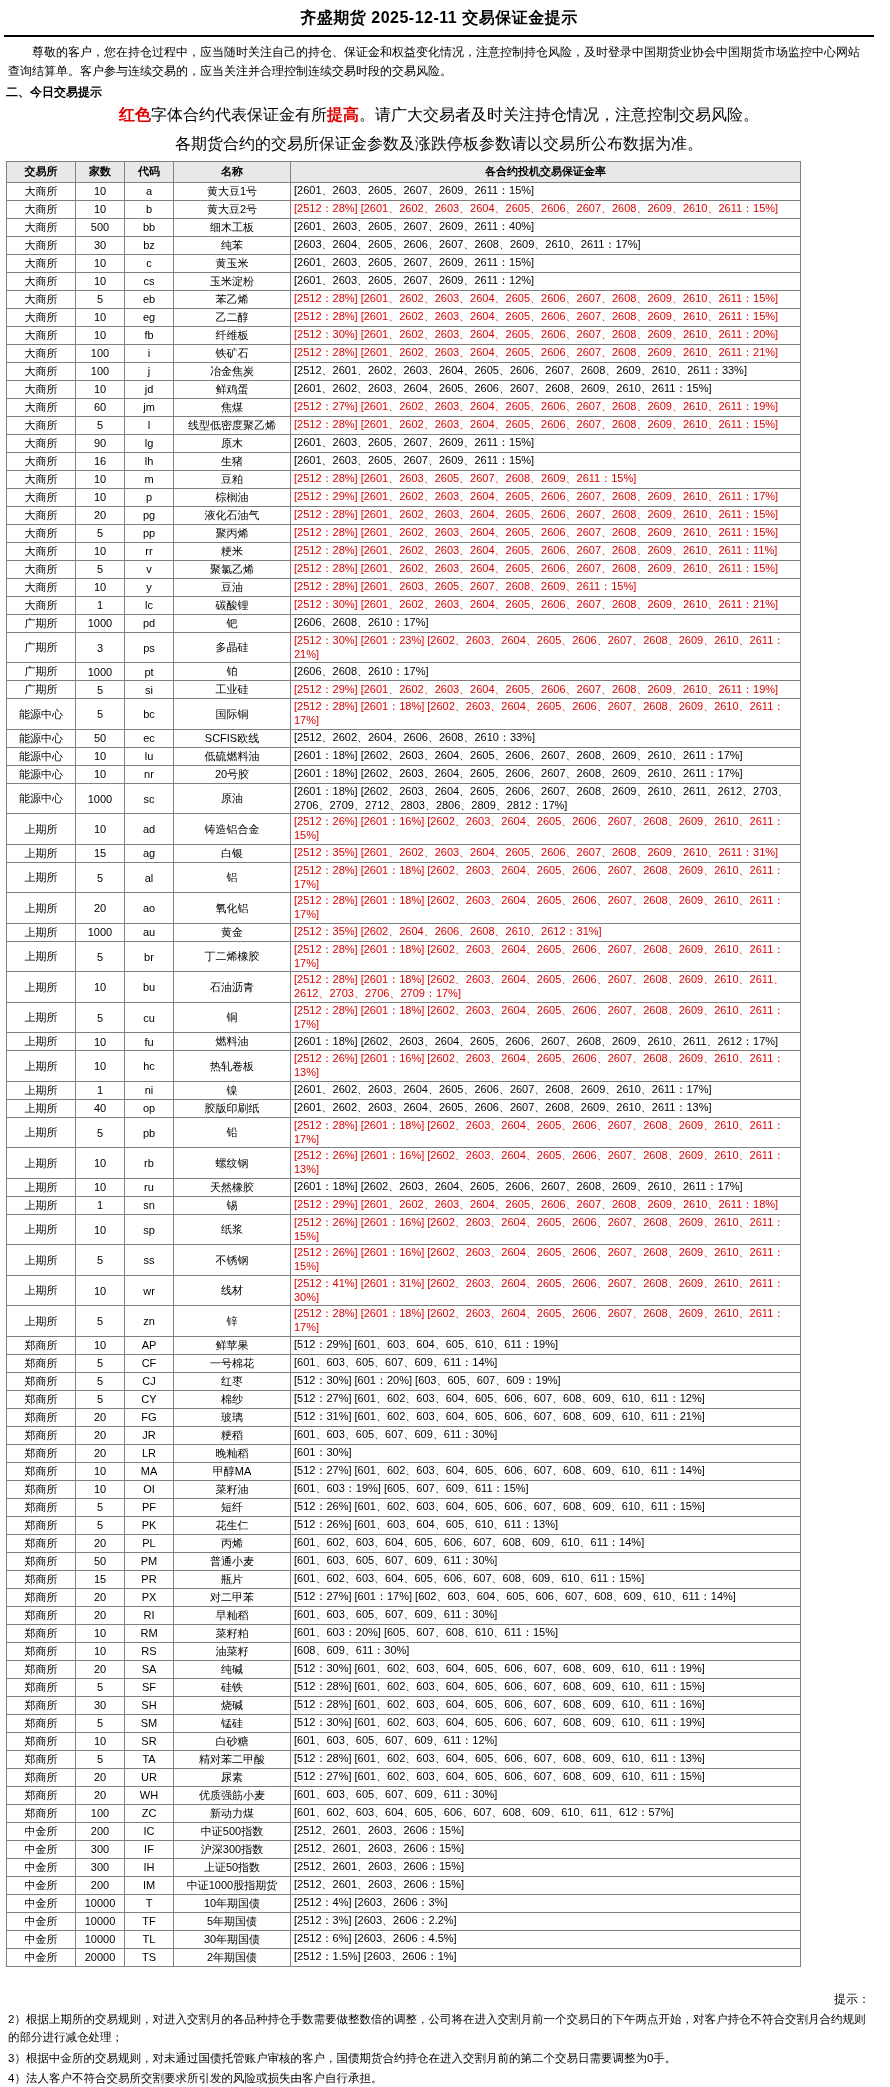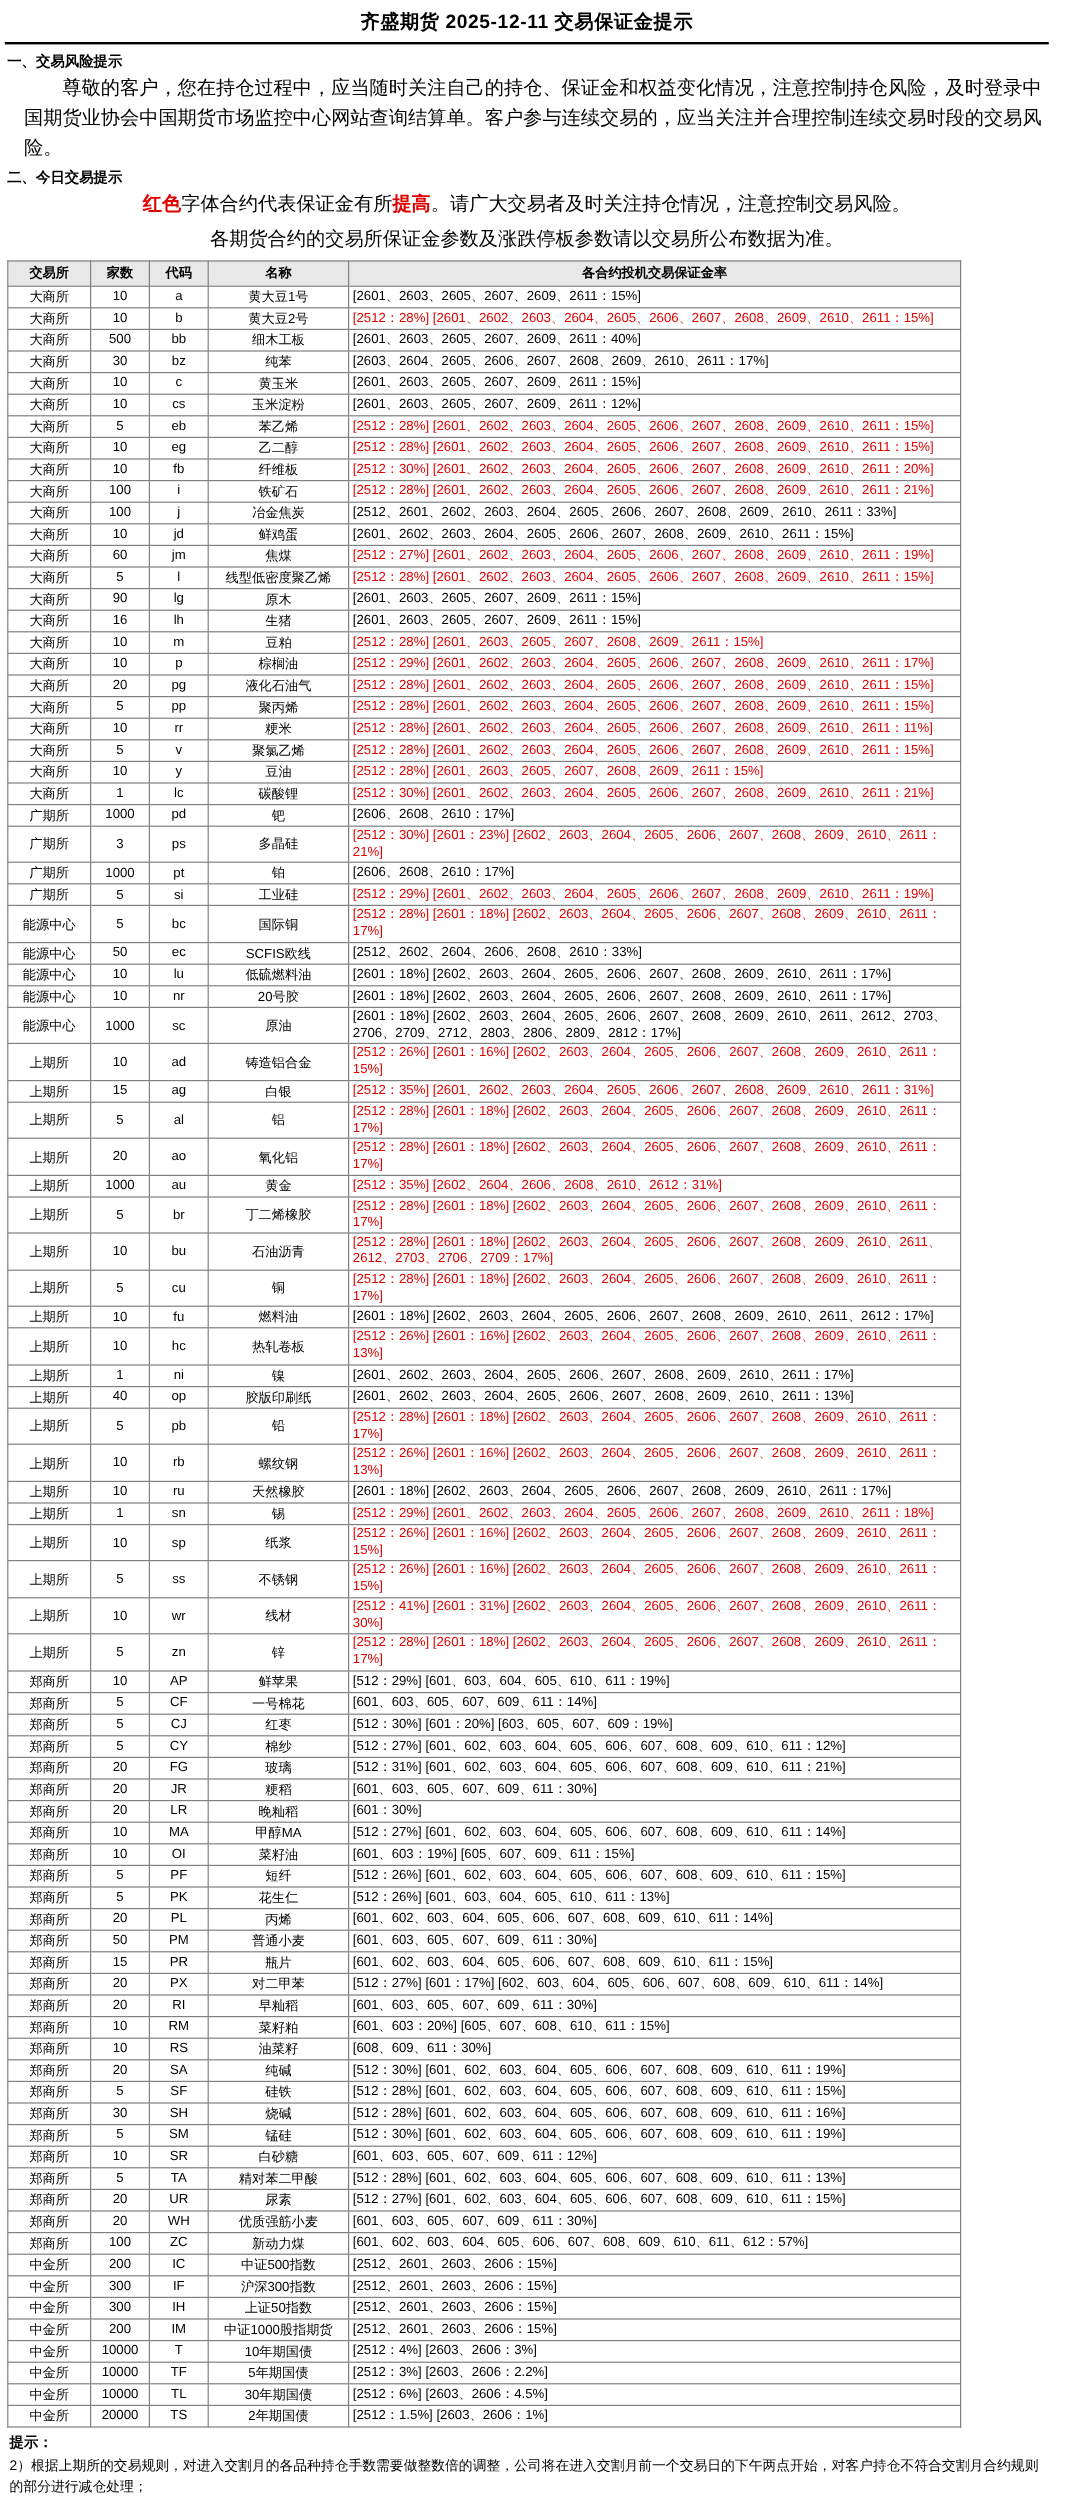--- a/index.html
+++ b/index.html
@@ -1,48 +1,45 @@
 <!DOCTYPE html>
 <html><head>
 <meta charset="utf-8">
 <style>
   html,body{margin:0;padding:0;background:#ffffff;}
   body{font-family:"Liberation Sans","DejaVu Sans",sans-serif;color:#000;}
   #page{width:890px;margin:0 auto;padding:0 12px 10px 0;box-sizing:border-box;}
   .title{text-align:center;font-size:16px;font-weight:bold;padding:8px 0 6px 0;letter-spacing:0.5px;}
   .hr{border-top:2px solid #000;margin:0 4px 6px 4px;}
   .sec{font-size:12px;font-weight:bold;margin:4px 6px 2px 6px;}
-  .para{font-size:16px;line-height:1.55;margin:0 8px 4px 20px;text-indent:2em;}
+  .para{font-size:12px;line-height:1.55;margin:0 8px 4px 8px;text-indent:2em;}
   .para2{font-size:16px;line-height:1.55;margin:0 8px 4px 8px;text-align:center;}
   .red{color:#e00000;}
   .bold{font-weight:bold;}
   table.main{border-collapse:collapse;width:795px;margin:4px 6px 0 6px;table-layout:fixed;}
   table.main th,table.main td{border:1px solid #808080;font-size:11px;padding:1px 3px;vertical-align:middle;}
   table.main thead th{background:#e8e8e8;font-weight:bold;text-align:center;height:18px;}
   table.main td.c{text-align:center;}
   table.main td.l{text-align:left;}
   .col-ex{width:62px;}
   .col-lot{width:42px;}
   .col-code{width:42px;}
   .col-name{width:110px;}
   .rate{font-size:11px;line-height:1.25;}
-  .notes-title{font-size:12px;font-weight:bold;margin:4px 8px 2px 8px;}
+  .notes-title{font-size:12px;font-weight:normal;margin:24px 8px 2px 8px;text-align:right;}
   .note{font-size:11.5px;line-height:1.6;margin:0 8px 2px 8px;}
 </style>
 </head>
 <body>
 
 <div id="page">
 
   <div class="title">齐盛期货 2025-12-11 交易保证金提示</div>
   <div class="hr"></div>
 
-  <div class="sec">
-    <span>一、</span><span>交易风险提示</span>
-  </div>
   <div class="para">尊敬的客户，您在持仓过程中，应当随时关注自己的持仓、保证金和权益变化情况，注意控制持仓风险，及时登录中国期货业协会中国期货市场监控中心网站查询结算单。客户参与连续交易的，应当关注并合理控制连续交易时段的交易风险。</div>
 
   <div class="sec">
     <span>二、</span><span>今日交易提示</span>
   </div>
   <div class="para2">
     <span class="red bold">红色</span><span>字体合约代表保证金有所</span><span class="red bold">提高</span><span>。请广大交易者及时关注持仓情况，注意控制交易风险。</span>
   </div>
   <div class="para2">各期货合约的交易所保证金参数及涨跌停板参数请以交易所公布数据为准。</div>
 

